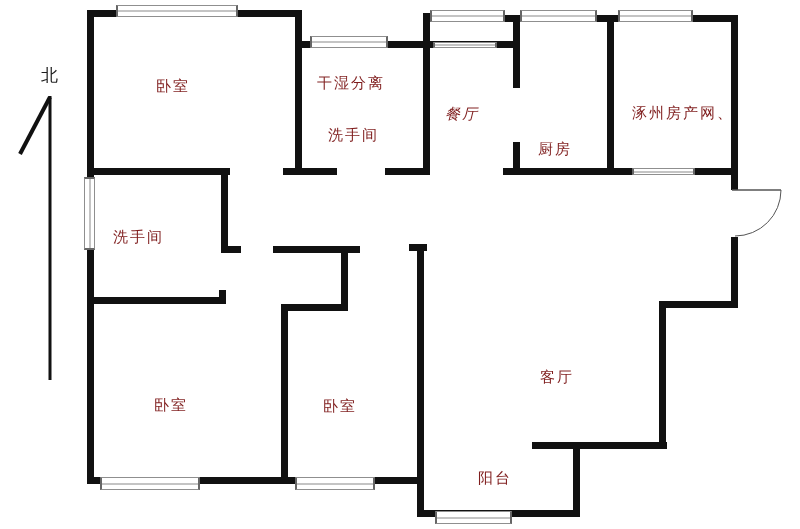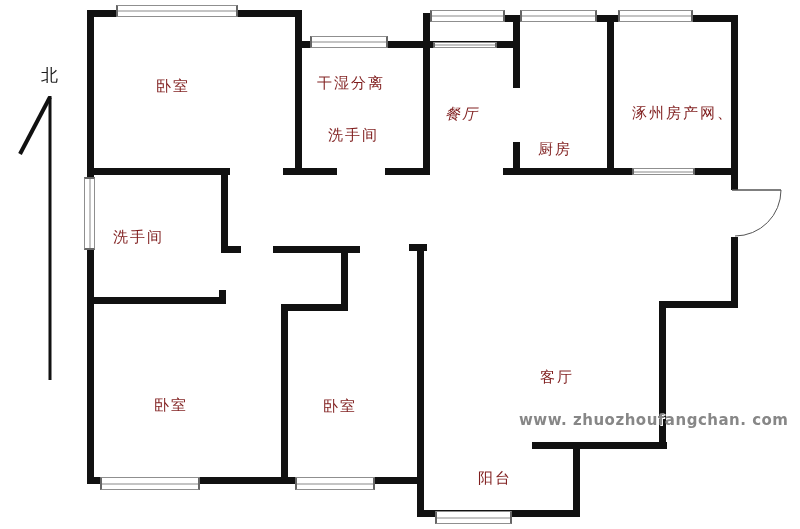--- a/index.html
+++ b/index.html
@@ -110,15 +110,14 @@
   <span class="lbl" style="left:328px;top:128px;">洗手间</span>
   <span class="lbl" style="left:445px;top:107px;font-style:italic;">餐厅</span>
   <span class="lbl" style="left:538px;top:110px;margin-top:32px;">厨房</span>
   <span class="lbl" style="left:632px;top:106px;">涿州房产网、</span>
   <span class="lbl" style="left:113px;top:230px;">洗手间</span>
   <span class="lbl" style="left:154px;top:398px;">卧室</span>
   <span class="lbl" style="left:323px;top:399px;">卧室</span>
   <span class="lbl" style="left:540px;top:370px;">客厅</span>
   <span class="lbl" style="left:478px;top:471px;">阳台</span>
 
-  <div class="wm2" style="left:519px;top:411px;">www. zhuozhoufangchan. com</div>
 
 </div>
 
 </body></html>

